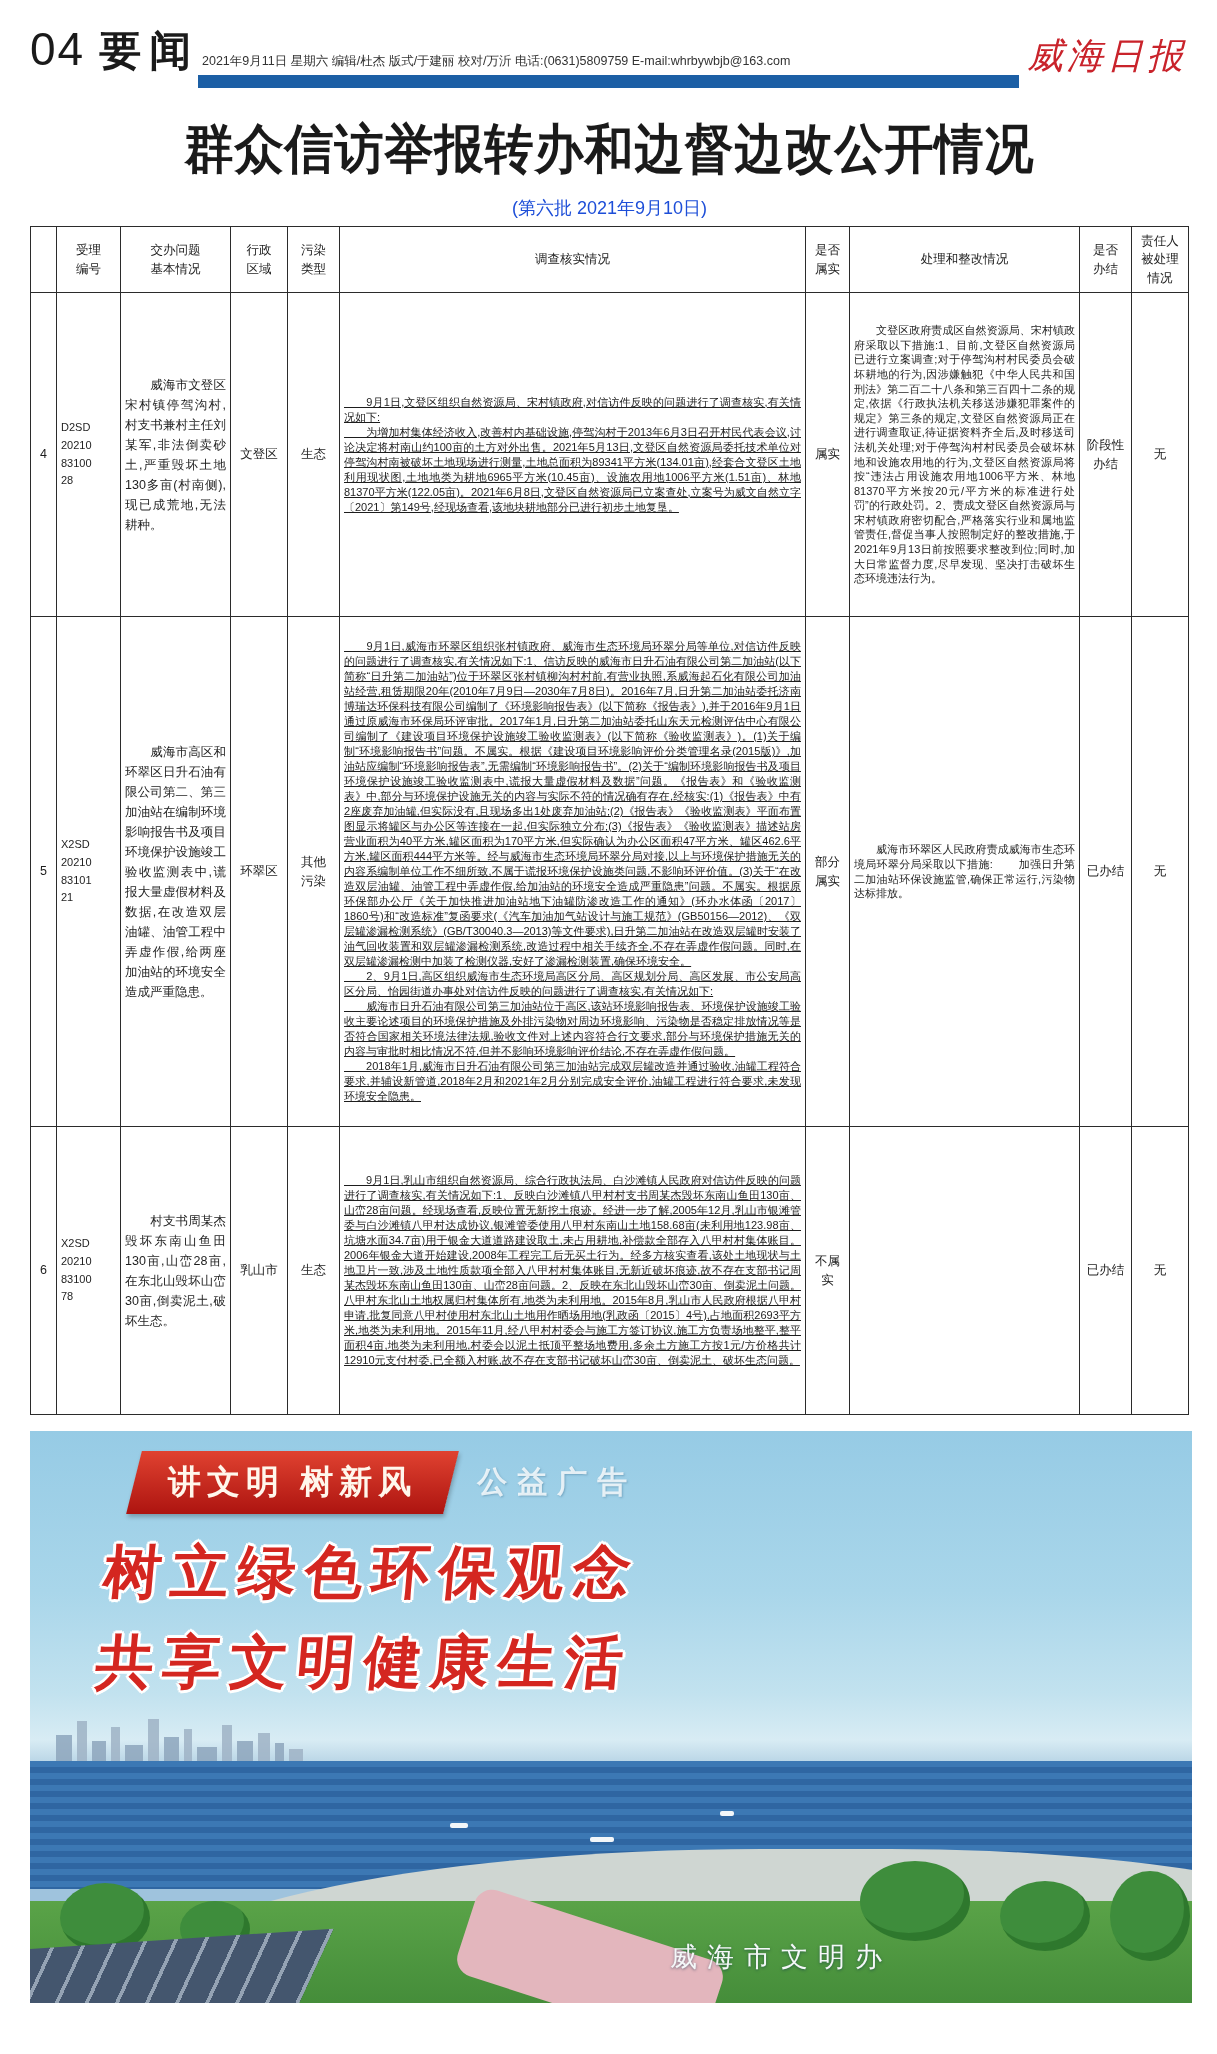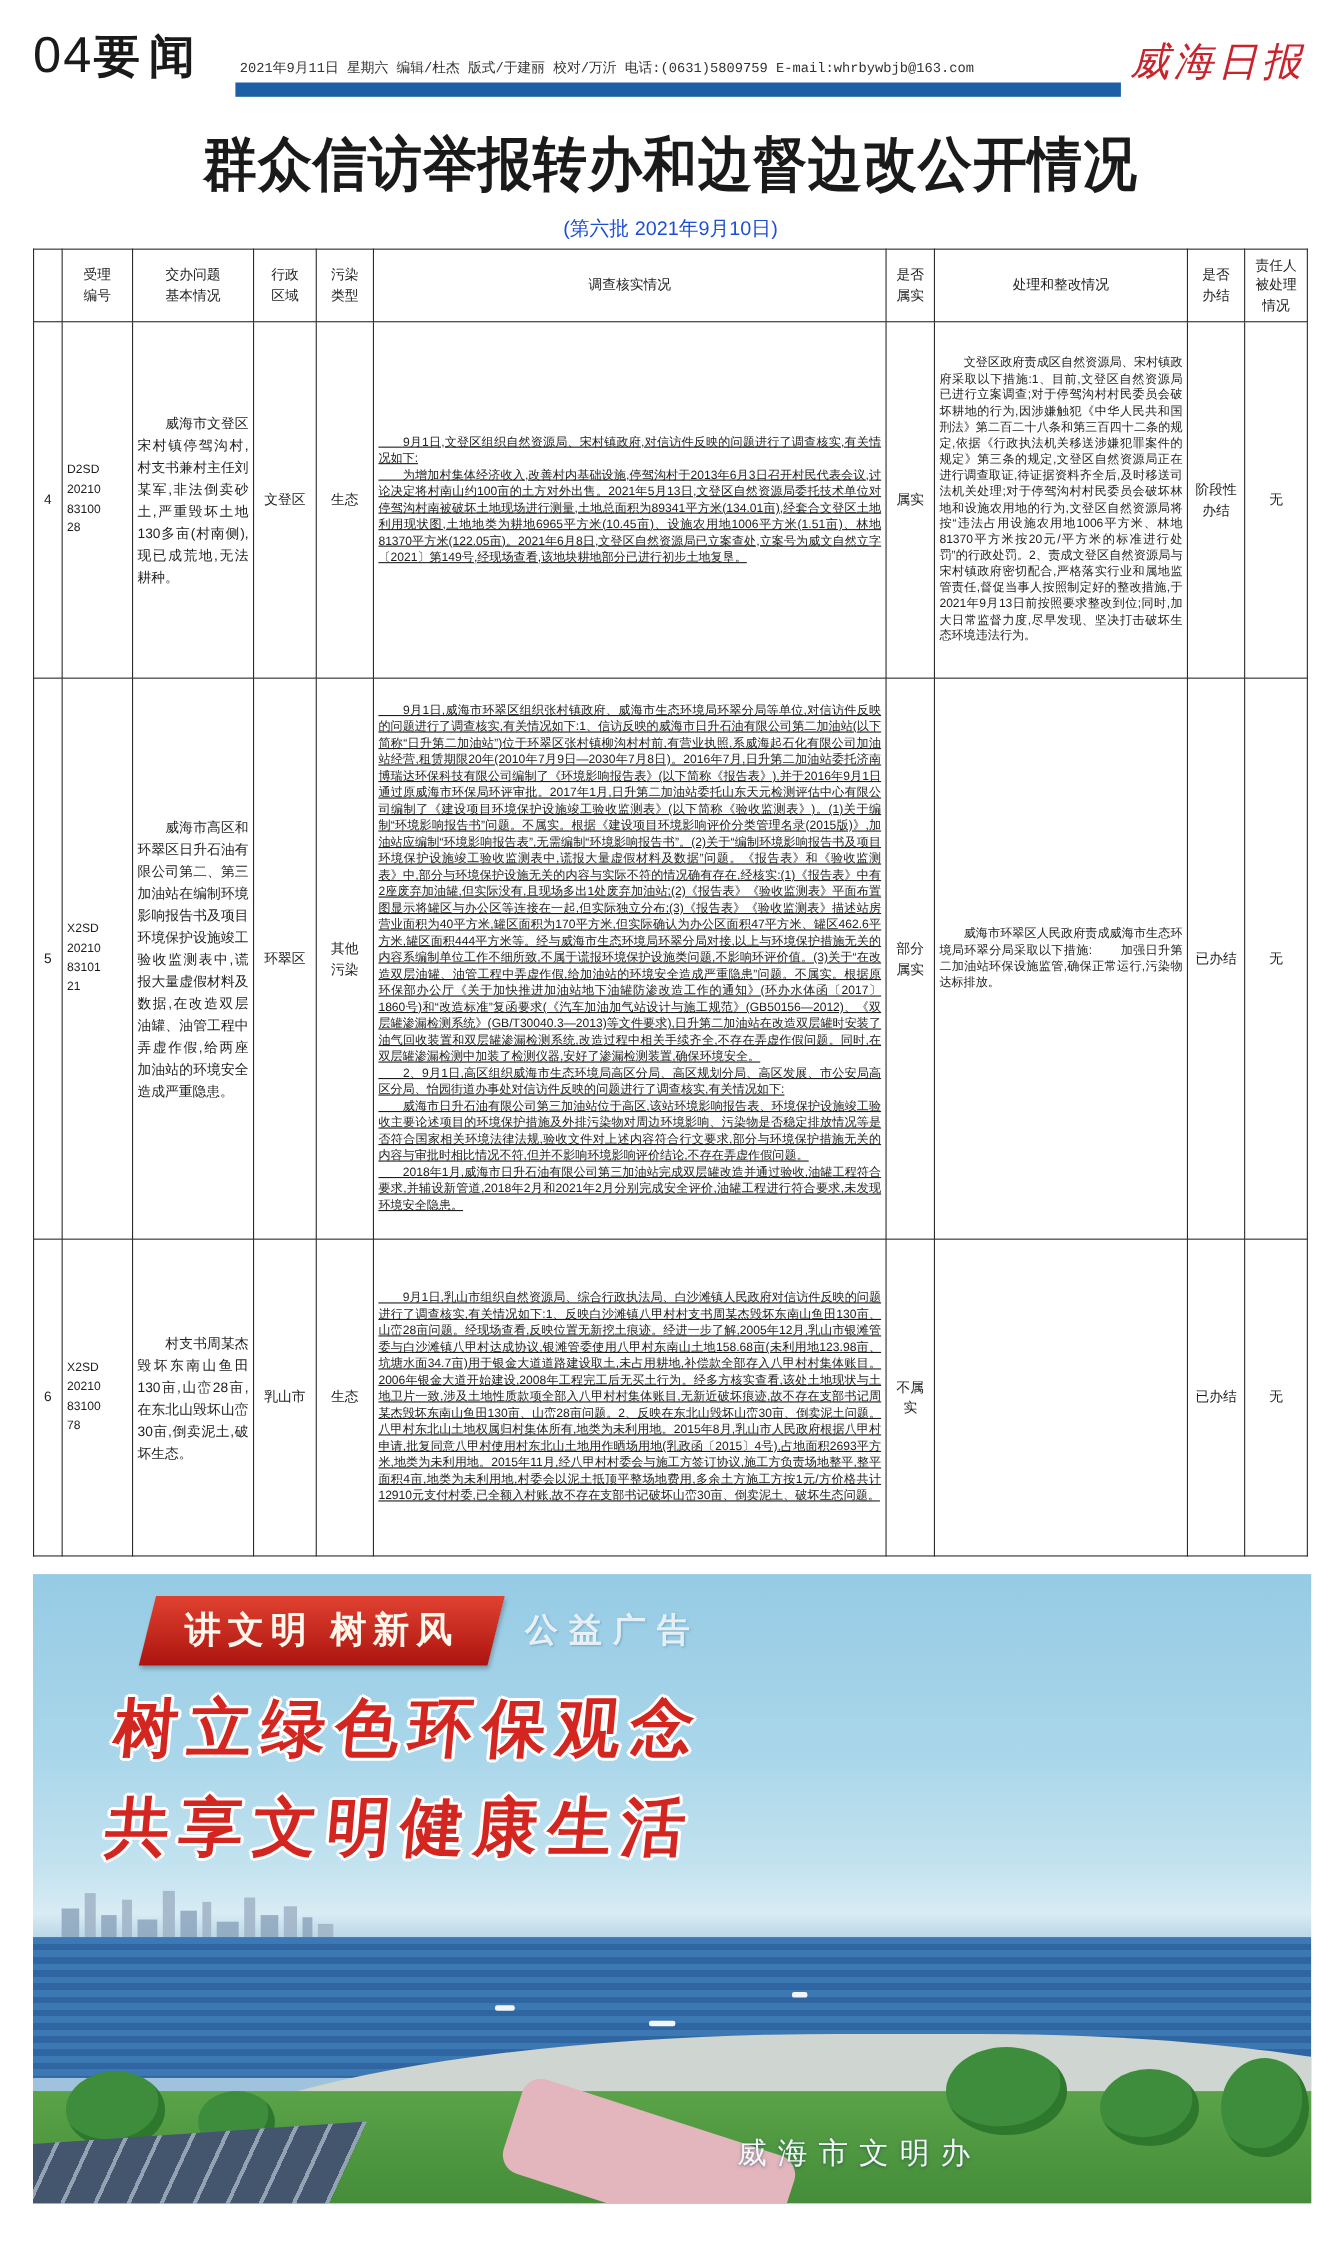--- a/index.html
+++ b/index.html
@@ -5,24 +5,24 @@
   * { margin:0; padding:0; box-sizing:border-box; }
   html,body { width:1217px; }
   body {
     height:2054px; background:#fff; position:relative; overflow:hidden;
     font-family:"Liberation Sans", sans-serif; color:#1a1a1a;
   }
   .page { padding:26px 28px 0 30px; }
 
   
   .hdr { position:relative; height:62px; }
-  .hdr-left { display:flex; align-items:flex-end; }
+  .hdr-left { display:flex; align-items:flex-end; gap:14px; }
   .pagenum { font-size:46px; font-weight:500; letter-spacing:2px; line-height:1; }
   .section { font-size:42px; font-weight:bold; letter-spacing:8px; line-height:1; }
-  .hdr-mid { position:absolute; left:184px; right:170px; bottom:0;font-family:Liberation Mono, monospace; }
+  .hdr-mid { position:absolute; left:168px; right:170px; bottom:0; }
   .hdr-info { font-size:12.5px; color:#333; padding-bottom:5px; padding-left:4px; white-space:nowrap; overflow:hidden; }
   .bluebar { height:13px; background:#1c5fa5; }
   .masthead {
     position:absolute; right:2px; top:6px; color:#c9232b; font-weight:normal;
     font-family:"Liberation Serif", serif; font-style:italic;
     font-size:36px; letter-spacing:4px; white-space:nowrap;
   }
 
   
   .title {

